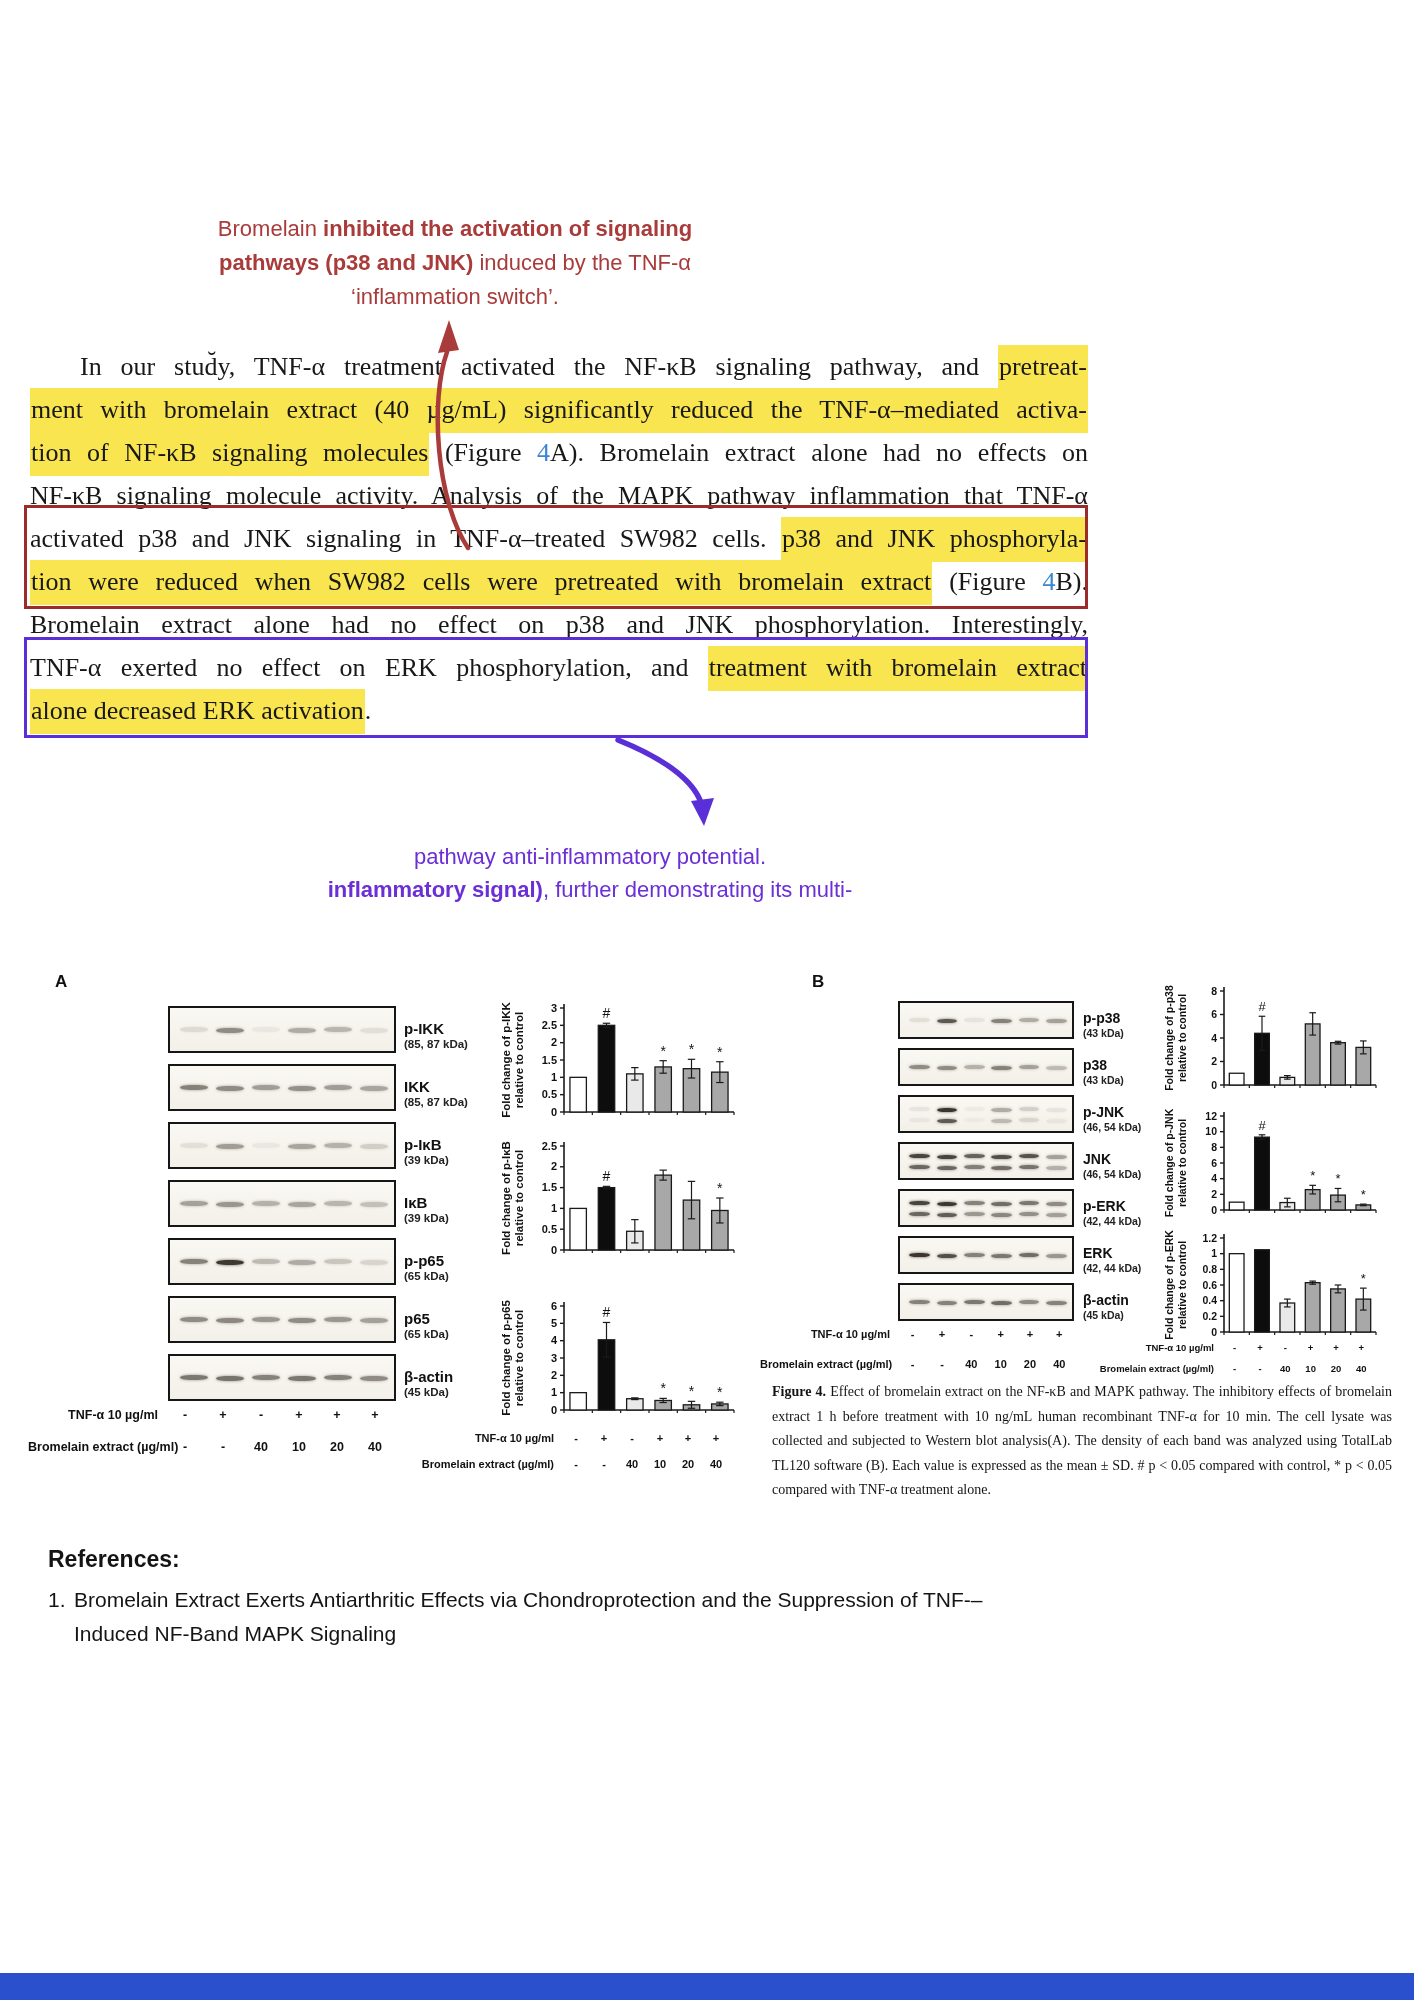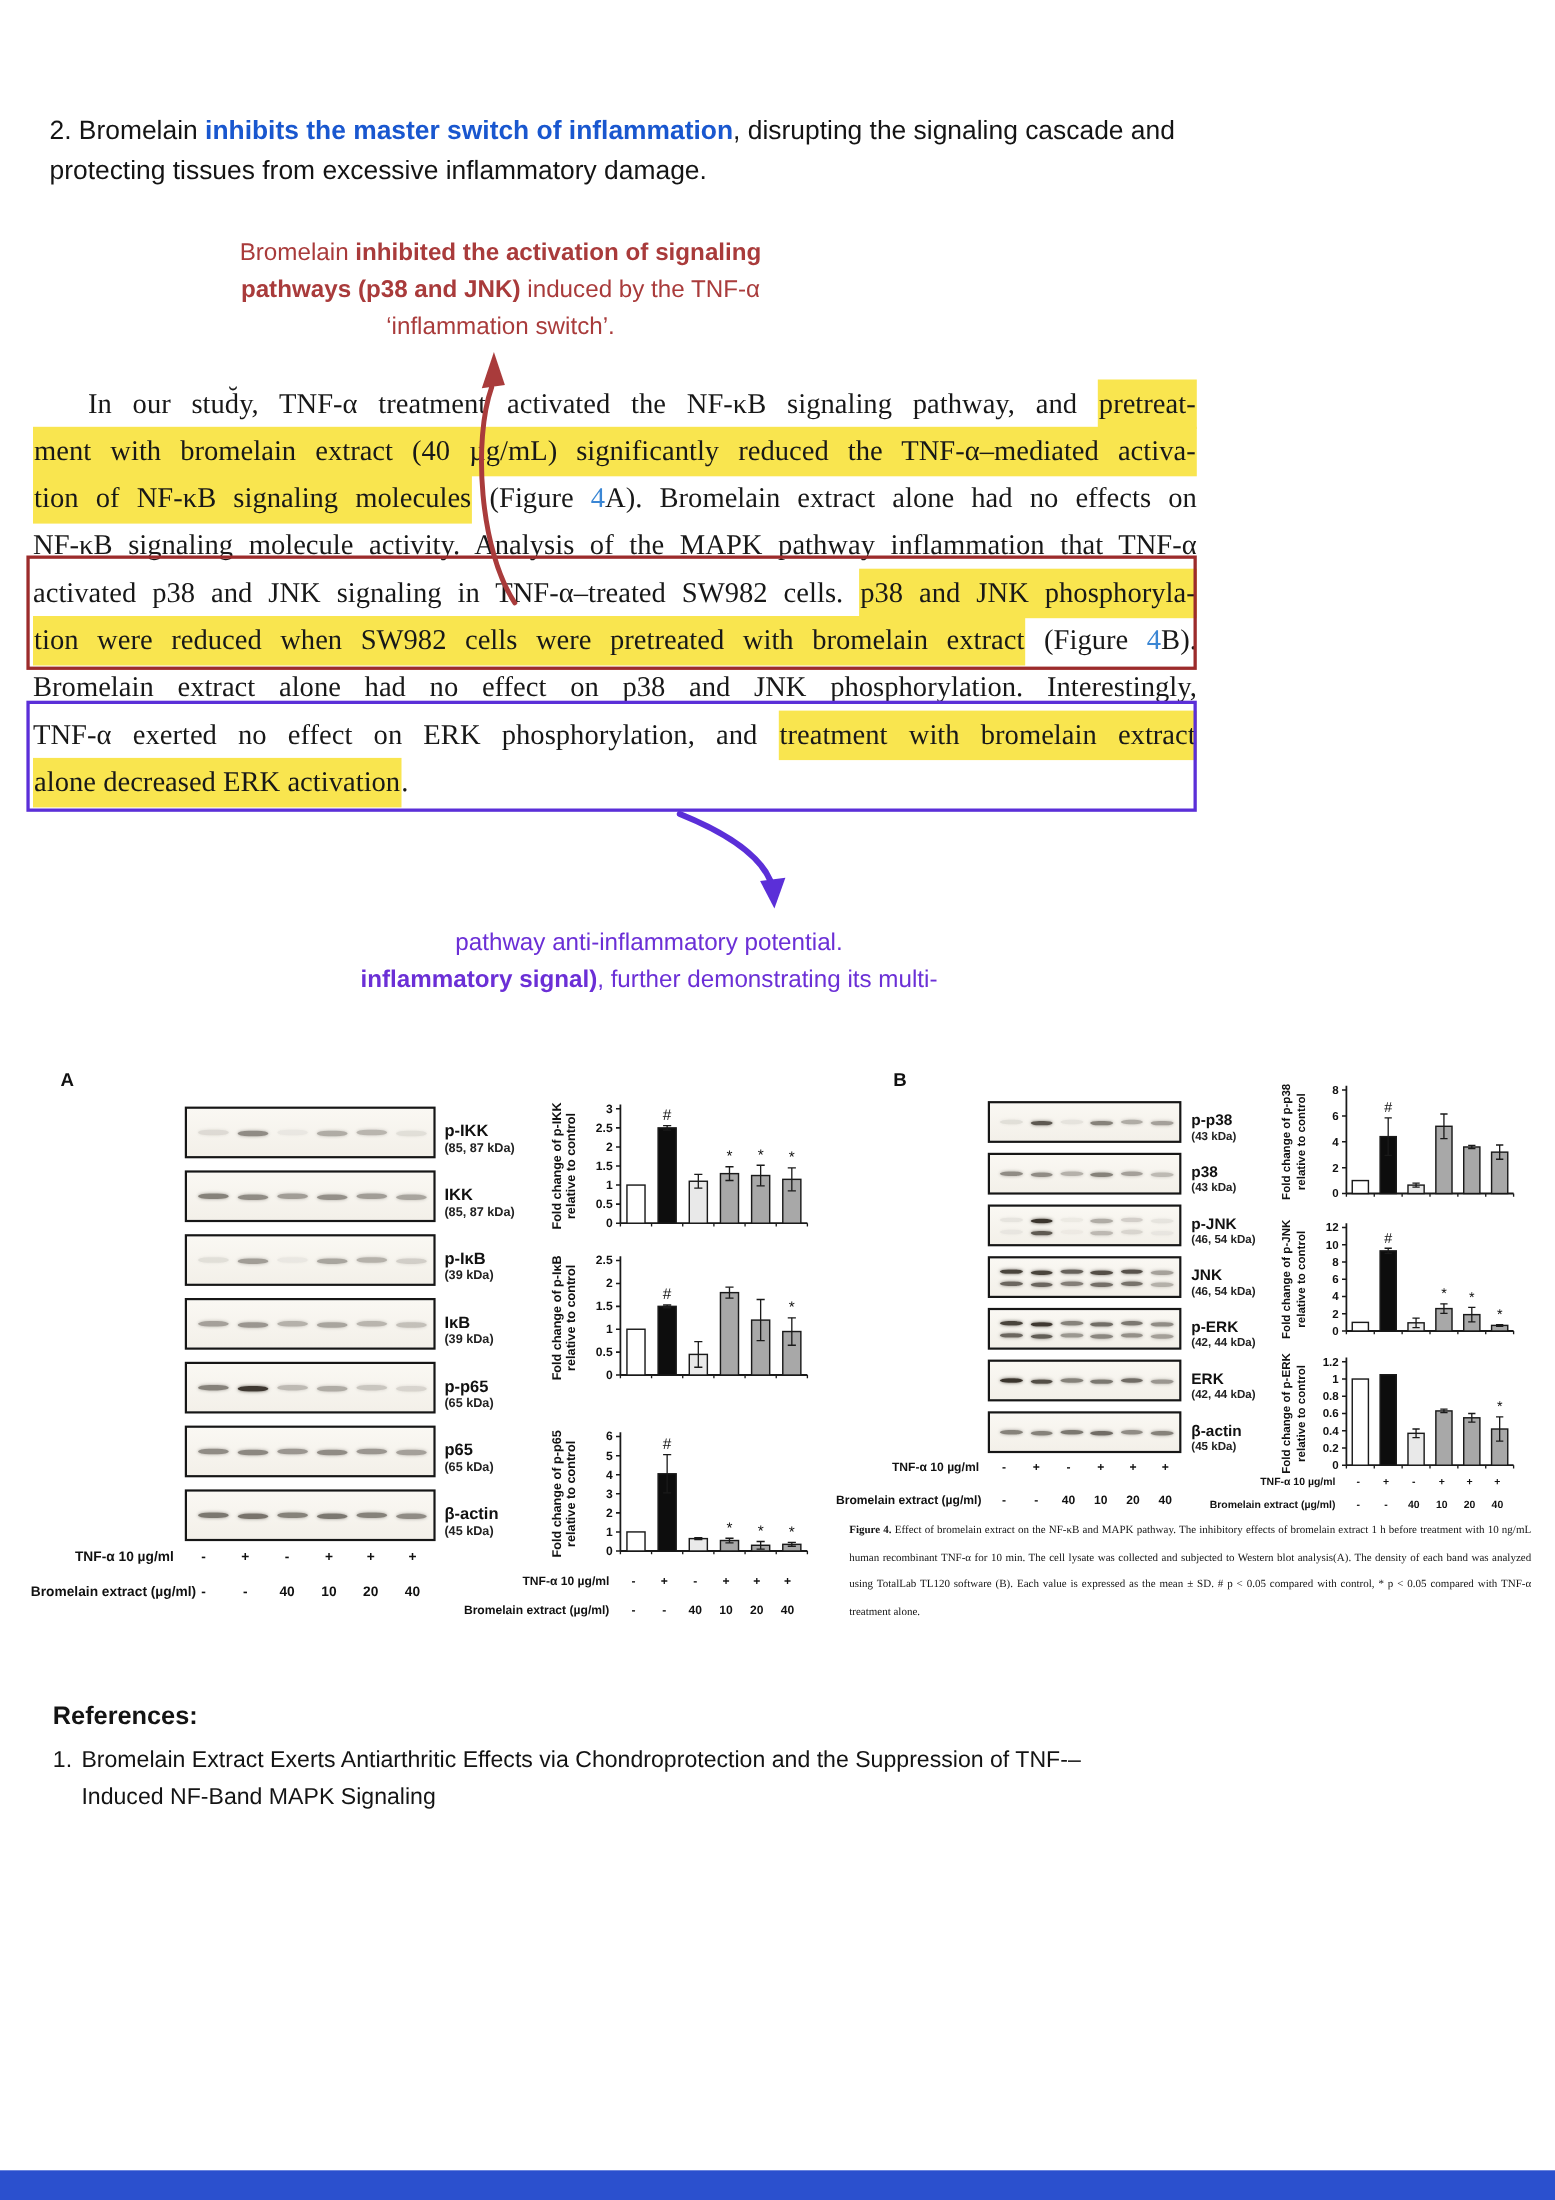--- a/index.html
+++ b/index.html
@@ -42,36 +42,33 @@
   .labels-a .bl-kda{font-weight:bold;font-size:11.5px;color:#222;}
   .labels-b .bl-name{font-weight:bold;font-size:14px;line-height:1.2;color:#111;}
   .labels-b .bl-kda{font-weight:bold;font-size:10.5px;color:#222;}
 
   .lane-row{display:flex;align-items:flex-start;color:#111;}
   .lane-row .lane-label{text-align:right;padding-right:8px;font-weight:bold;white-space:nowrap;}
   .lane-row .lane-cells{display:flex;font-weight:bold;}
   .lane-row .lane-cells span{flex:1;text-align:center;}
 
   .caption{left:772px;top:1380px;width:620px;font-family:"Liberation Serif","DejaVu Serif",serif;
-           font-size:10px;line-height:24.5px;text-align:justify;color:#141414;}
+           font-size:14px;line-height:24.5px;text-align:justify;color:#141414;}
 
   .references{left:48px;top:1546px;width:1330px;color:#141414;}
   .ref-title{font-weight:bold;font-size:23px;}
   .ref-item{display:flex;margin-top:10px;font-size:21px;line-height:34px;}
   .ref-num{width:26px;flex:none;}
   .bottom-bar{left:0;top:1973px;width:1414px;height:27px;background:var(--bottom-bar,#2B50CE);}
 </style>
 </head>
 <body>
 
 <div class="page">
 
-  <div class="abs heading">
-      <div class="rline"><span>2. Bromelain </span><span class="b blue">inhibits the master switch of inflammation</span><span>, disrupting the signaling cascade and protecting tissues from excessive inflammatory damage.</span></div>
-    </div>
 
   <div class="abs note red-note">
       <div class="rline"><span>Bromelain </span><span class="b">inhibited the activation of signaling</span></div>
       <div class="rline"><span class="b">pathways (p38 and JNK)</span><span> induced by the TNF-α</span></div>
       <div class="rline"><span>‘inflammation switch’.</span></div>
     </div>
 
   <div class="abs paper">
       <div class="rline"><span>In our stud̆y, TNF-α treatment activated the NF-κB signaling pathway, and </span><span class="hl">pretreat-</span></div>
       <div class="rline"><span class="hl">ment with bromelain extract (40 µg/mL) significantly reduced the TNF-α–mediated activa-</span></div>

